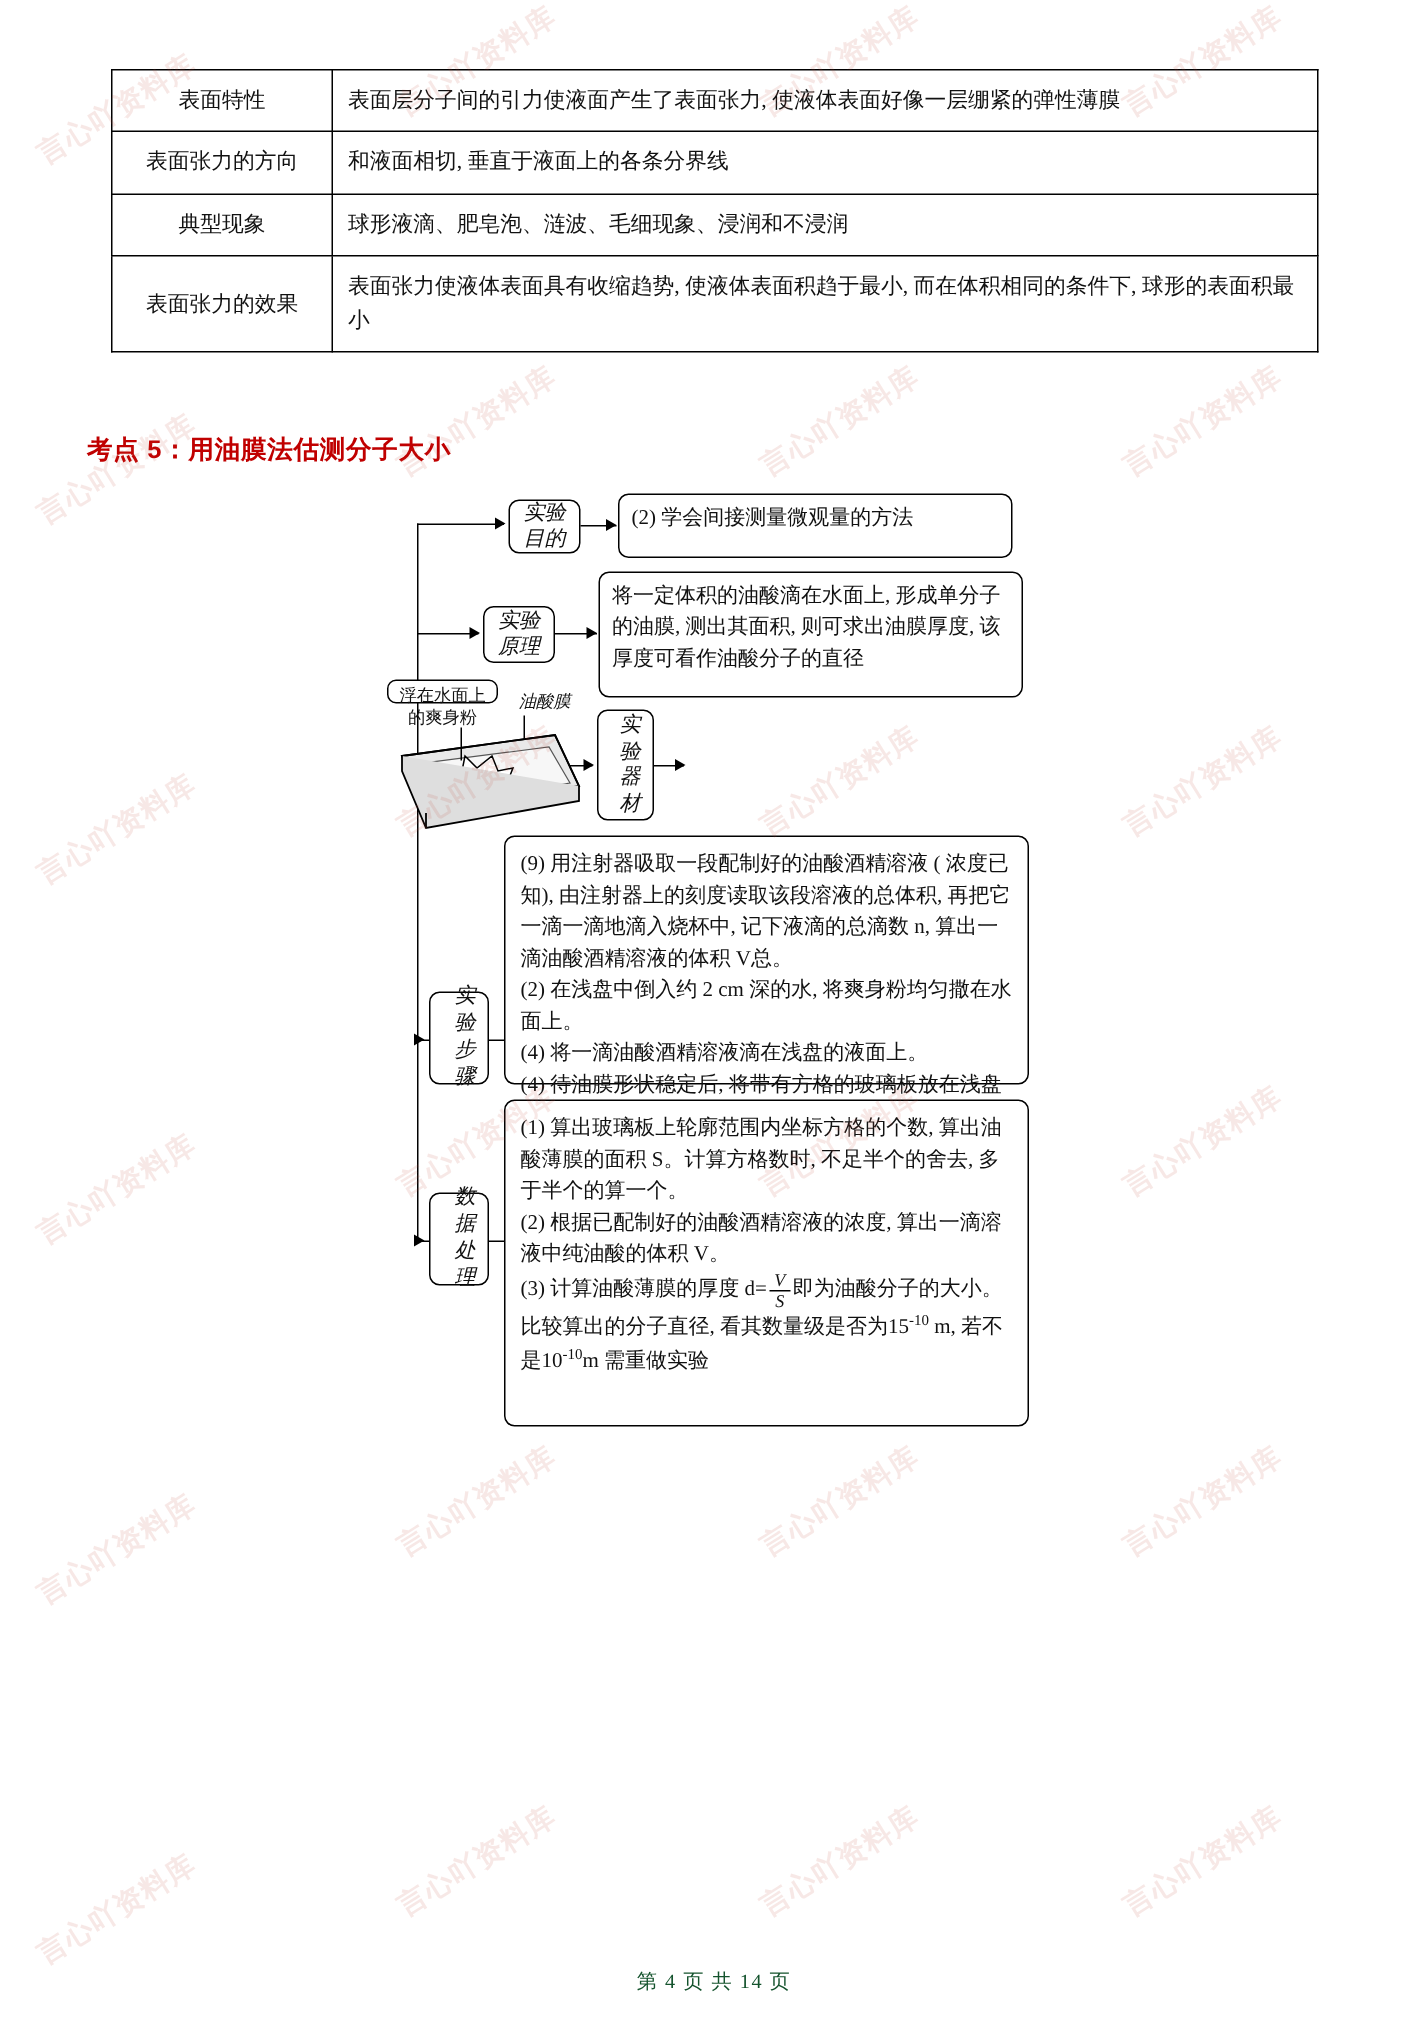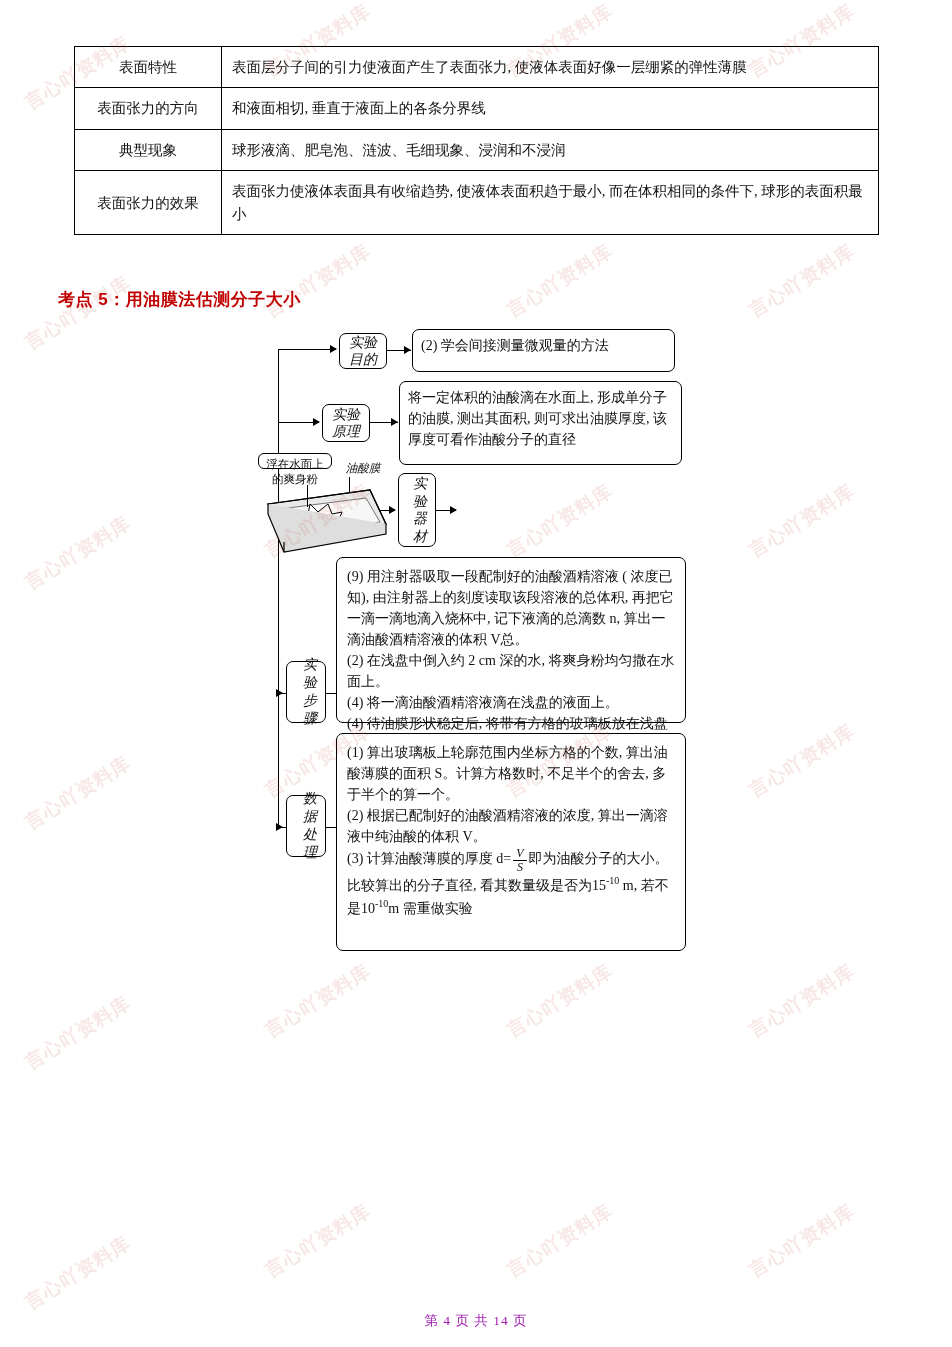--- a/index.html
+++ b/index.html
@@ -171,21 +171,21 @@
 
   
   .footer {
     position: absolute;
     left: 0;
     right: 0;
     top: 1312px;
     text-align: center;
     font-size: 13.5px;
     letter-spacing: 1px;
-    color: #a21caf;
+    color: #14532d;
   }
 </style>
 </head>
 <body>
 
 <div class="page">
 
   <div class="tbl-wrap">
     <table class="spec">
       <tbody>

